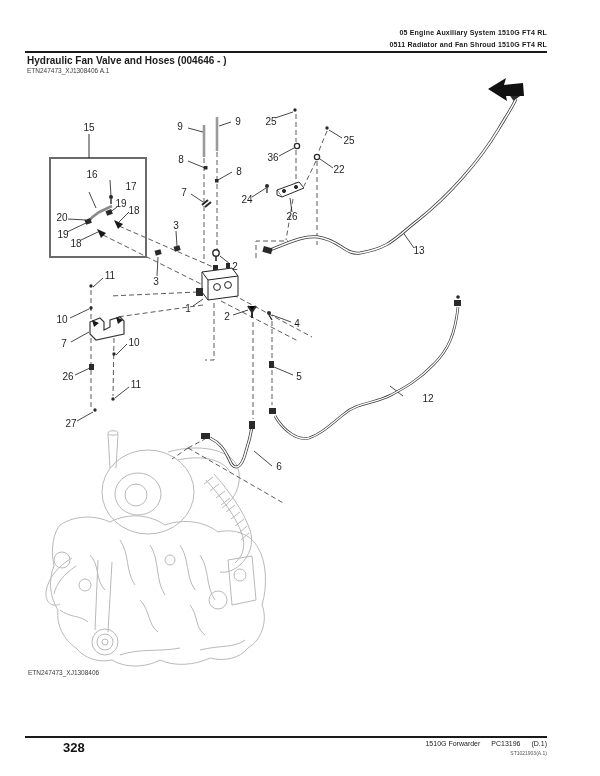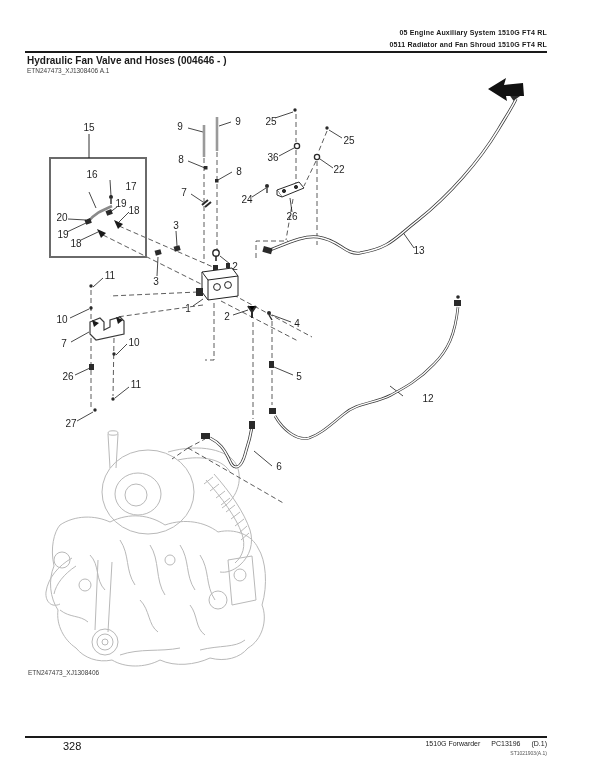--- a/index.html
+++ b/index.html
@@ -10,21 +10,21 @@
   .hdr{right:53px;text-align:right;font-weight:bold;font-size:7px;letter-spacing:.2px;color:#1a1a1a;}
   #hdr1{top:29px;}
   #hdr2{top:41px;}
   #hdr-rule{left:25px;top:51px;width:522px;height:2px;background:#1a1a1a;}
   
   #title{left:27px;top:55px;font-weight:bold;font-size:10px;color:#1a1a1a;}
   #figref-top{left:27px;top:67px;font-size:6.5px;color:#3c3c3c;}
   #figref-bottom{left:28px;top:669px;font-size:6.5px;color:#3c3c3c;}
   
   #ftr-rule{left:25px;top:736px;width:522px;height:1.6px;background:#1a1a1a;}
-  #page-num{left:27px;top:740px;font-weight:normal;font-size:11px;padding-left:36px;}
+  #page-num{left:27px;top:740px;font-weight:bold;font-size:13px;padding-left:36px;}
   #ftr-right{right:53px;top:740px;font-size:7px;color:#1a1a1a;text-align:right;}
   #ftr-right span{margin-left:9px;}
   #ftr-code{right:53px;top:750px;font-size:5px;color:#555;text-align:right;}
   
   #diagram-svg{left:0;top:0;width:600px;height:776px;}
   .callout{position:absolute;transform:translate(-50%,-50%);font-size:10px;color:#1f1f1f;
            line-height:1;white-space:nowrap;}
 </style>
 </head>
 <body>

